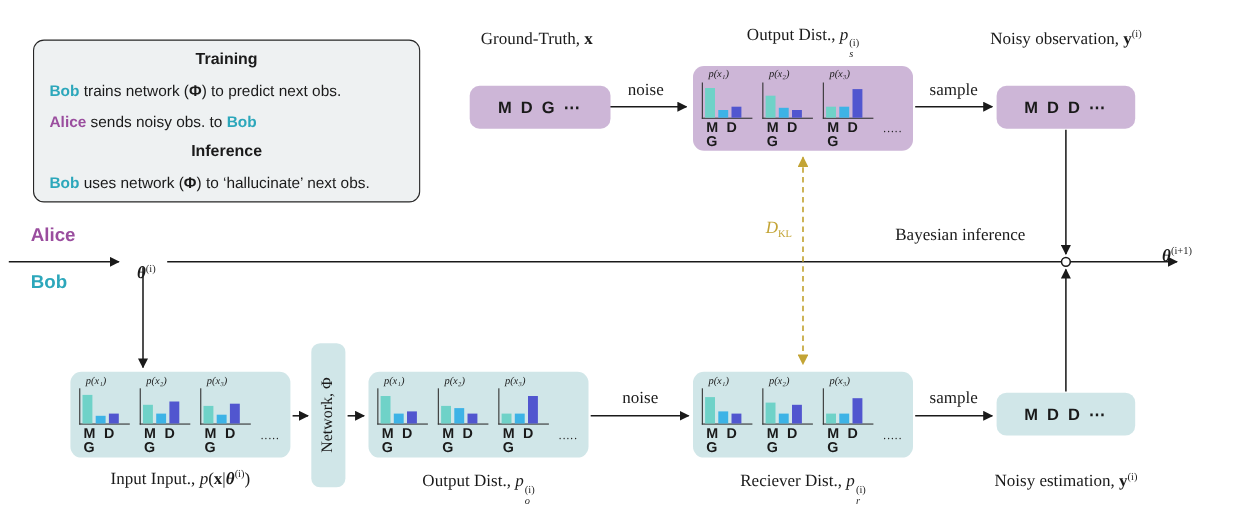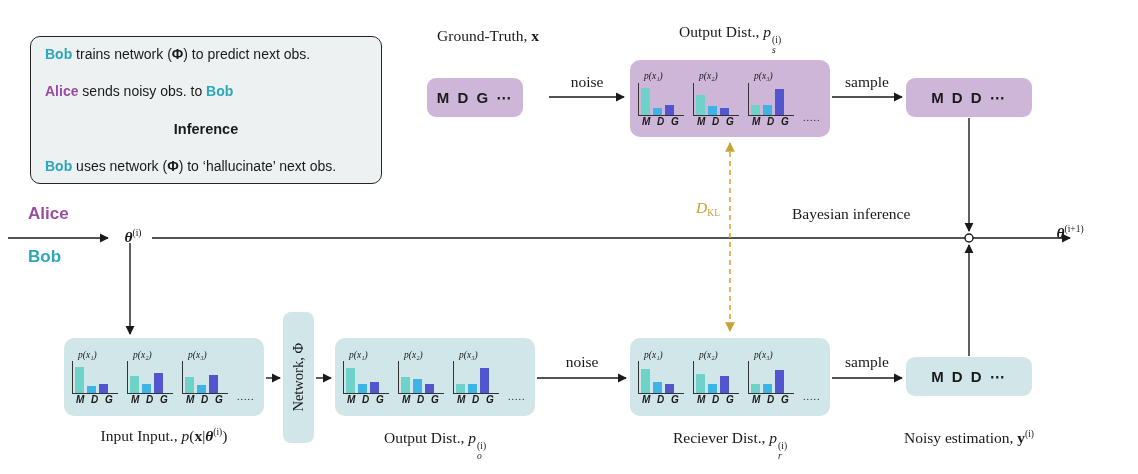--- a/index.html
+++ b/index.html
@@ -60,22 +60,22 @@
   }
   .chart { display:flex; flex-direction:column; align-items:flex-start; width:50px; }
   .chart-title { font-style:italic; font-size:9.5px; margin:0 0 1px 6px; line-height:1; }
   .chart-plot {
     width:46px; height:33px; box-sizing:border-box;
     border-left:1.2px solid #333; border-bottom:1.2px solid #333;
     display:flex; align-items:flex-end; gap:3px; padding:0 2px;
   }
   .bar { width:9px; }
   .chart-x {
-    font-family:"Liberation Sans",sans-serif; font-weight:bold; font-size:10px;
-    letter-spacing:2px; margin:1px 0 0 4px; line-height:1;font-style:italic;
+    font-family:"Liberation Sans",sans-serif; font-weight:bold; font-size:13px;
+    letter-spacing:2px; margin:1px 0 0 4px; line-height:1;
   }
   .dist-dots { font-size:10px; letter-spacing:1px; align-self:flex-end; margin-bottom:10px; }
 
   .network-box {
     position:absolute; left:283px; top:312px; width:31px; height:131px;
     background:var(--teal-box); border-radius:8px;
     display:flex; align-items:center; justify-content:center;
   }
   .network-box .vtext { writing-mode:vertical-rl; transform:rotate(180deg); font-size:14.5px; }
 </style>
@@ -102,35 +102,37 @@
     <line x1="316" y1="378" x2="331" y2="378" marker-end="url(#arr)"></line>
     <line x1="537" y1="378" x2="626" y2="378" marker-end="url(#arr)"></line>
     <line x1="832" y1="378" x2="902" y2="378" marker-end="url(#arr)"></line>
     <line x1="969" y1="118" x2="969" y2="231" marker-end="url(#arr)"></line>
     <line x1="969" y1="356" x2="969" y2="245" marker-end="url(#arr)"></line>
     <line x1="730" y1="143" x2="730" y2="331" class="gold-dash" marker-start="url(#arrg)" marker-end="url(#arrg)"></line>
     <circle cx="969" cy="238" r="4" class="node"></circle>
   </svg>
 
   <div class="legend">
+    <div class="heading">Training</div>
     <div class="lline"><span class="bob-name">Bob</span><span> trains network (</span><b>Φ</b><span>) to predict next obs.</span></div>
     <div class="lline"><span class="alice-name">Alice</span><span> sends noisy obs. to </span><span class="bob-name">Bob</span></div>
     <div class="heading">Inference</div>
     <div class="lline"><span class="bob-name">Bob</span><span> uses network (</span><b>Φ</b><span>) to ‘hallucinate’ next obs.</span></div>
   </div>
 
   <div class="flabel" style="left:402px;top:27px;width:172px"><span>Ground-Truth, </span><span class="mvar-b">x</span></div>
   <div class="flabel" style="left:628px;top:23px;width:204px"><span>Output Dist., </span><span class="mvar">p</span><span class="ss">
         <span class="ss-t">(i)</span>
         <span class="ss-b">s</span>
       </span></div>
+  <div class="flabel" style="left:884px;top:27px;width:170px"><span>Noisy observation, </span><span class="mvar-b">y</span><span class="sup">(i)</span></div>
   <div class="flabel ilabel" style="left:551px;top:73px;width:72px">noise</div>
   <div class="flabel ilabel" style="left:834px;top:73px;width:66px">sample</div>
 
-  <div class="token-box purple" style="left:427px;top:78px;width:96px;height:39px">
+  <div class="token-box purple" style="left:427px;top:78px;width:128px;height:39px">
       <span>M D G ⋯</span>
     </div>
   <div class="dist-box purple" style="left:630px;top:60px;height:77px">
       <div class="chart">
         <div class="chart-title">p(x₁)</div>
         <div class="chart-plot">
           <div class="bar" style="height: 85%; background: rgb(111, 210, 200);"></div>
           <div class="bar" style="height: 20%; background: rgb(61, 179, 230);"></div>
           <div class="bar" style="height: 30%; background: rgb(81, 86, 207);"></div>
         </div>
@@ -155,24 +157,24 @@
         <div class="chart-x">M D G</div>
       </div>
       <span class="dist-dots">.....</span>
     </div>
   <div class="token-box purple" style="left:906px;top:78px;width:126px;height:39px">
       <span>M D D ⋯</span>
     </div>
 
   <div class="name-label" style="left:28px;top:204px;color:var(--alice)">Alice</div>
   <div class="name-label" style="left:28px;top:247px;color:var(--bob)">Bob</div>
-  <div class="flabel" style="left:113px;top:228px;width:40px"><span class="mvar-bi">θ</span><span class="sup">(i)</span></div>
+  <div class="flabel" style="left:113px;top:240px;width:40px"><span class="mvar-bi">θ</span><span class="sup">(i)</span></div>
   <div class="flabel" style="left:1042px;top:224px;width:56px"><span class="mvar-bi">θ</span><span class="sup">(i+1)</span></div>
   <div class="flabel gold-text" style="left:688px;top:199px;width:40px"><span class="mvar">D</span><span class="dkl-sub">KL</span></div>
-  <div class="flabel ilabel" style="left:792px;top:205px;width:162px;text-align:left">Bayesian inference</div>
+  <div class="flabel ilabel" style="left:792px;top:205px;width:162px;text-align:center">Bayesian inference</div>
 
   <div class="dist-box teal" style="left:64px;top:338px">
       <div class="chart">
         <div class="chart-title">p(x₁)</div>
         <div class="chart-plot">
           <div class="bar" style="height: 82%; background: rgb(111, 210, 200);"></div>
           <div class="bar" style="height: 22%; background: rgb(61, 179, 230);"></div>
           <div class="bar" style="height: 30%; background: rgb(81, 86, 207);"></div>
         </div>
         <div class="chart-x">M D G</div>

